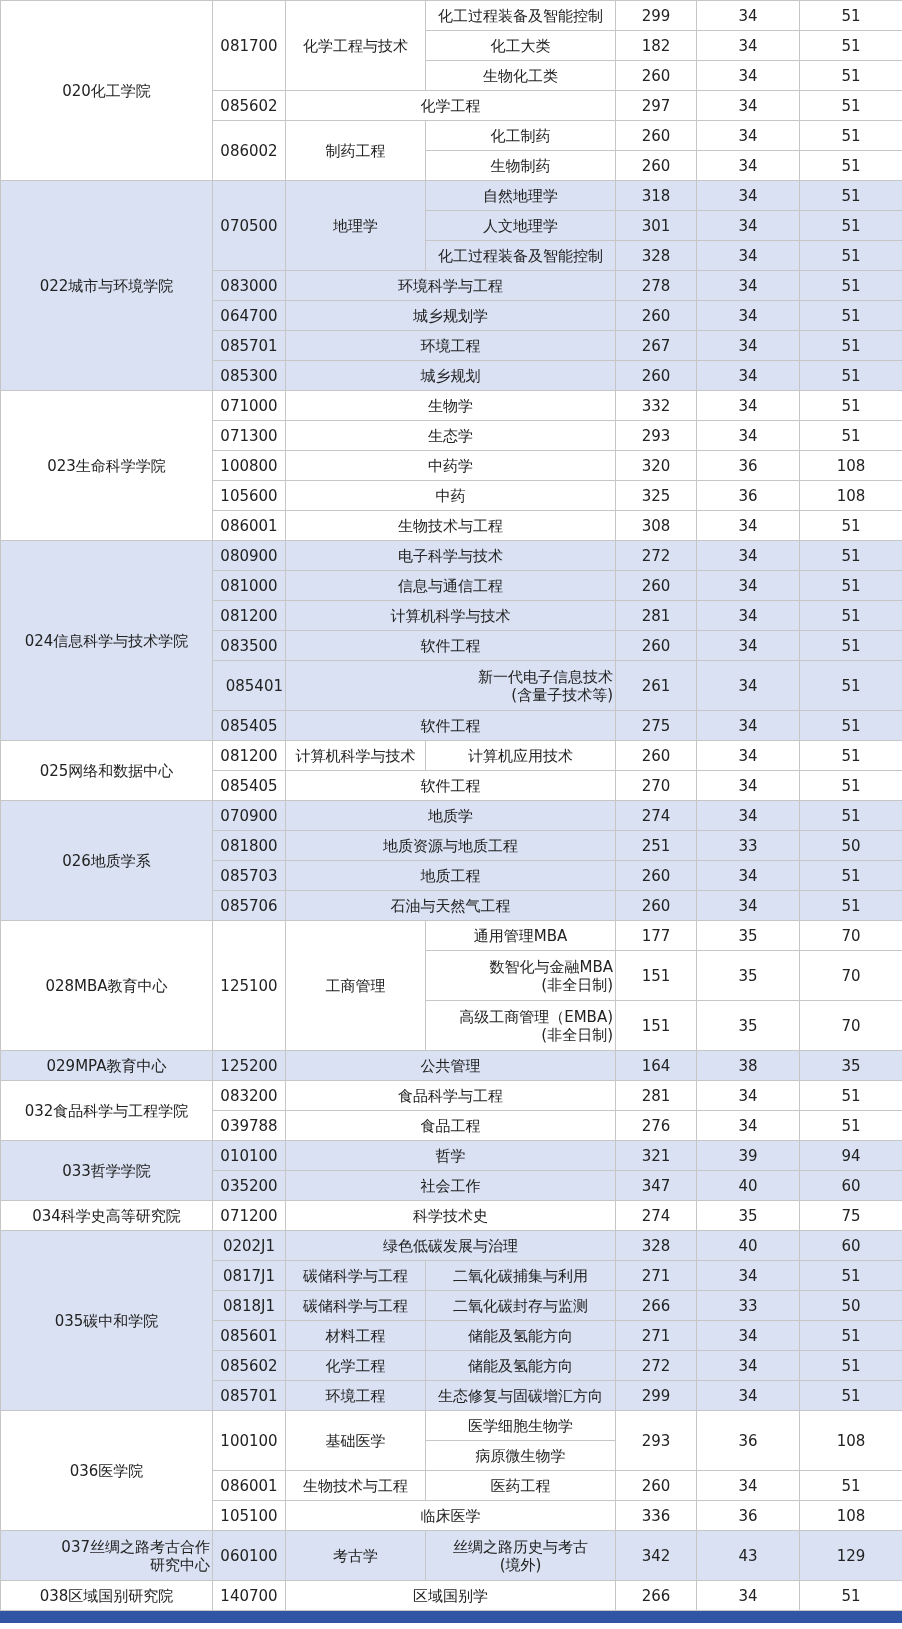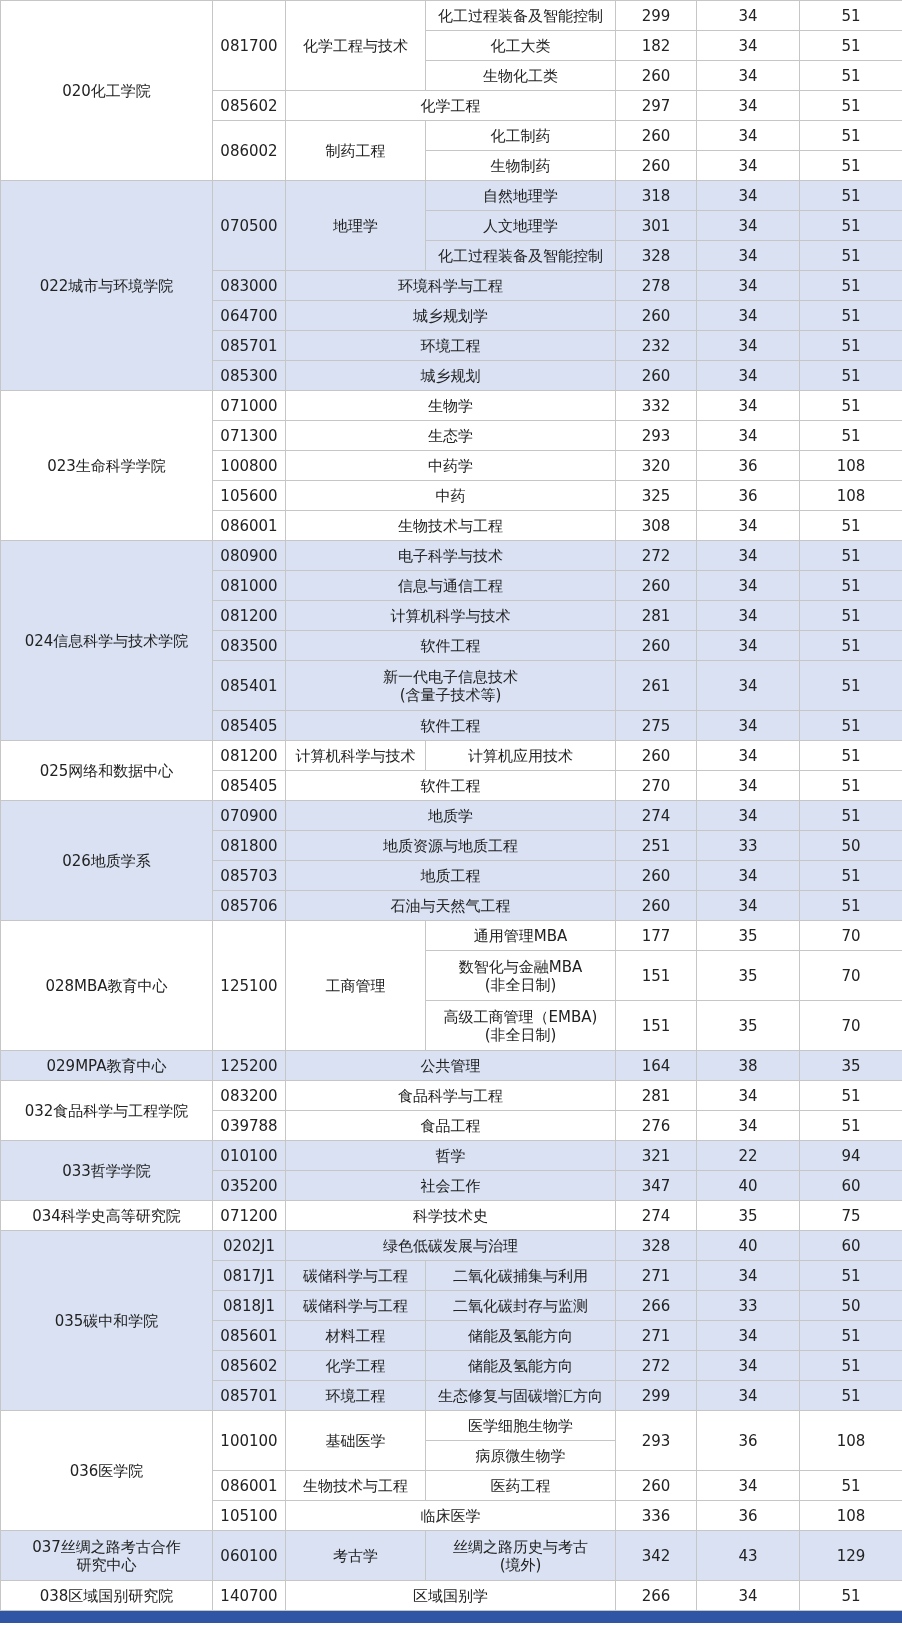--- a/index.html
+++ b/index.html
@@ -1,20 +1,20 @@
 <!DOCTYPE html>
 <html><head>
 <meta charset="utf-8">
 <style>
   html,body{margin:0;padding:0;background:#fff;}
   body{width:902px;height:1629px;overflow:hidden;font-family:"DejaVu Sans","Liberation Sans",sans-serif;}
   table{border-collapse:collapse;table-layout:fixed;width:902px;}
   td{border:1px solid #c6c6c6;text-align:center;vertical-align:middle;font-size:15px;color:#222;height:29px;padding:0 2px;line-height:18px;} 
   .blue td{background:#d9e1f2;}
-  td.tall{height:49px;}
+  td.tall{height:49px;text-align:right;}
   .bar{height:12px;background:#2f55a4;width:902px;}
 </style>
 </head>
 <body>
 
 <table>
   <colgroup>
     <col style="width:212px">
       <col style="width:73px">
       <col style="width:140px">
@@ -99,21 +99,21 @@
     <tr class="blue">
       <td>064700</td>
       <td colspan="2">城乡规划学</td>
       <td>260</td>
       <td>34</td>
       <td>51</td>
     </tr>
     <tr class="blue">
       <td>085701</td>
       <td colspan="2">环境工程</td>
-      <td>232</td>
+      <td>267</td>
       <td>34</td>
       <td>51</td>
     </tr>
     <tr class="blue">
       <td>085300</td>
       <td colspan="2">城乡规划</td>
       <td>260</td>
       <td>34</td>
       <td>51</td>
     </tr>
@@ -300,21 +300,21 @@
       <td>276</td>
       <td>34</td>
       <td>51</td>
     </tr>
 
     <tr class="blue">
       <td rowspan="2">033哲学学院</td>
       <td>010100</td>
       <td colspan="2">哲学</td>
       <td>321</td>
-      <td>22</td>
+      <td>39</td>
       <td>94</td>
     </tr>
     <tr class="blue">
       <td>035200</td>
       <td colspan="2">社会工作</td>
       <td>347</td>
       <td>40</td>
       <td>60</td>
     </tr>
 

